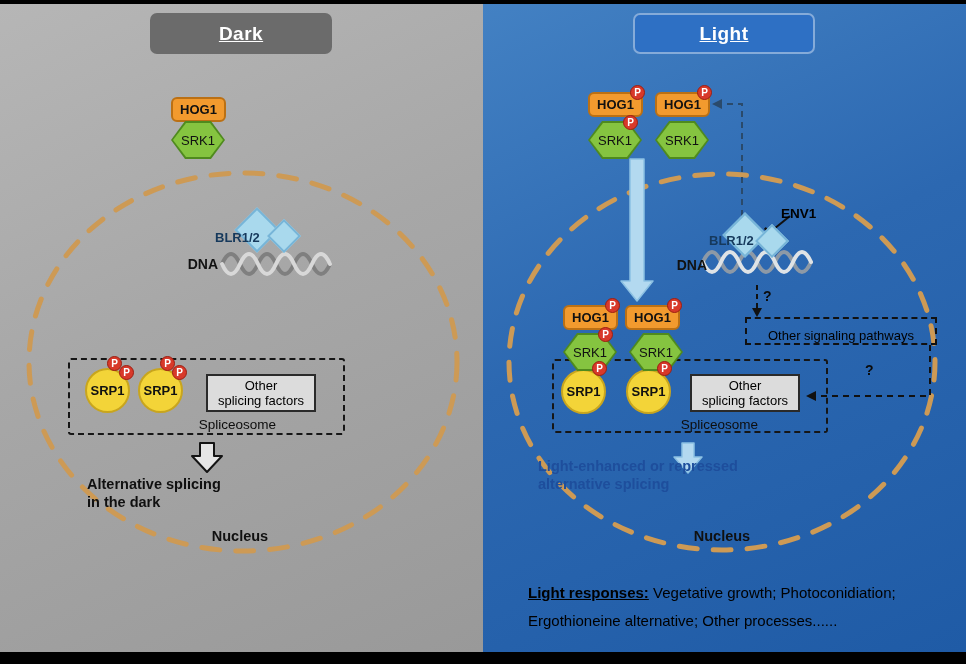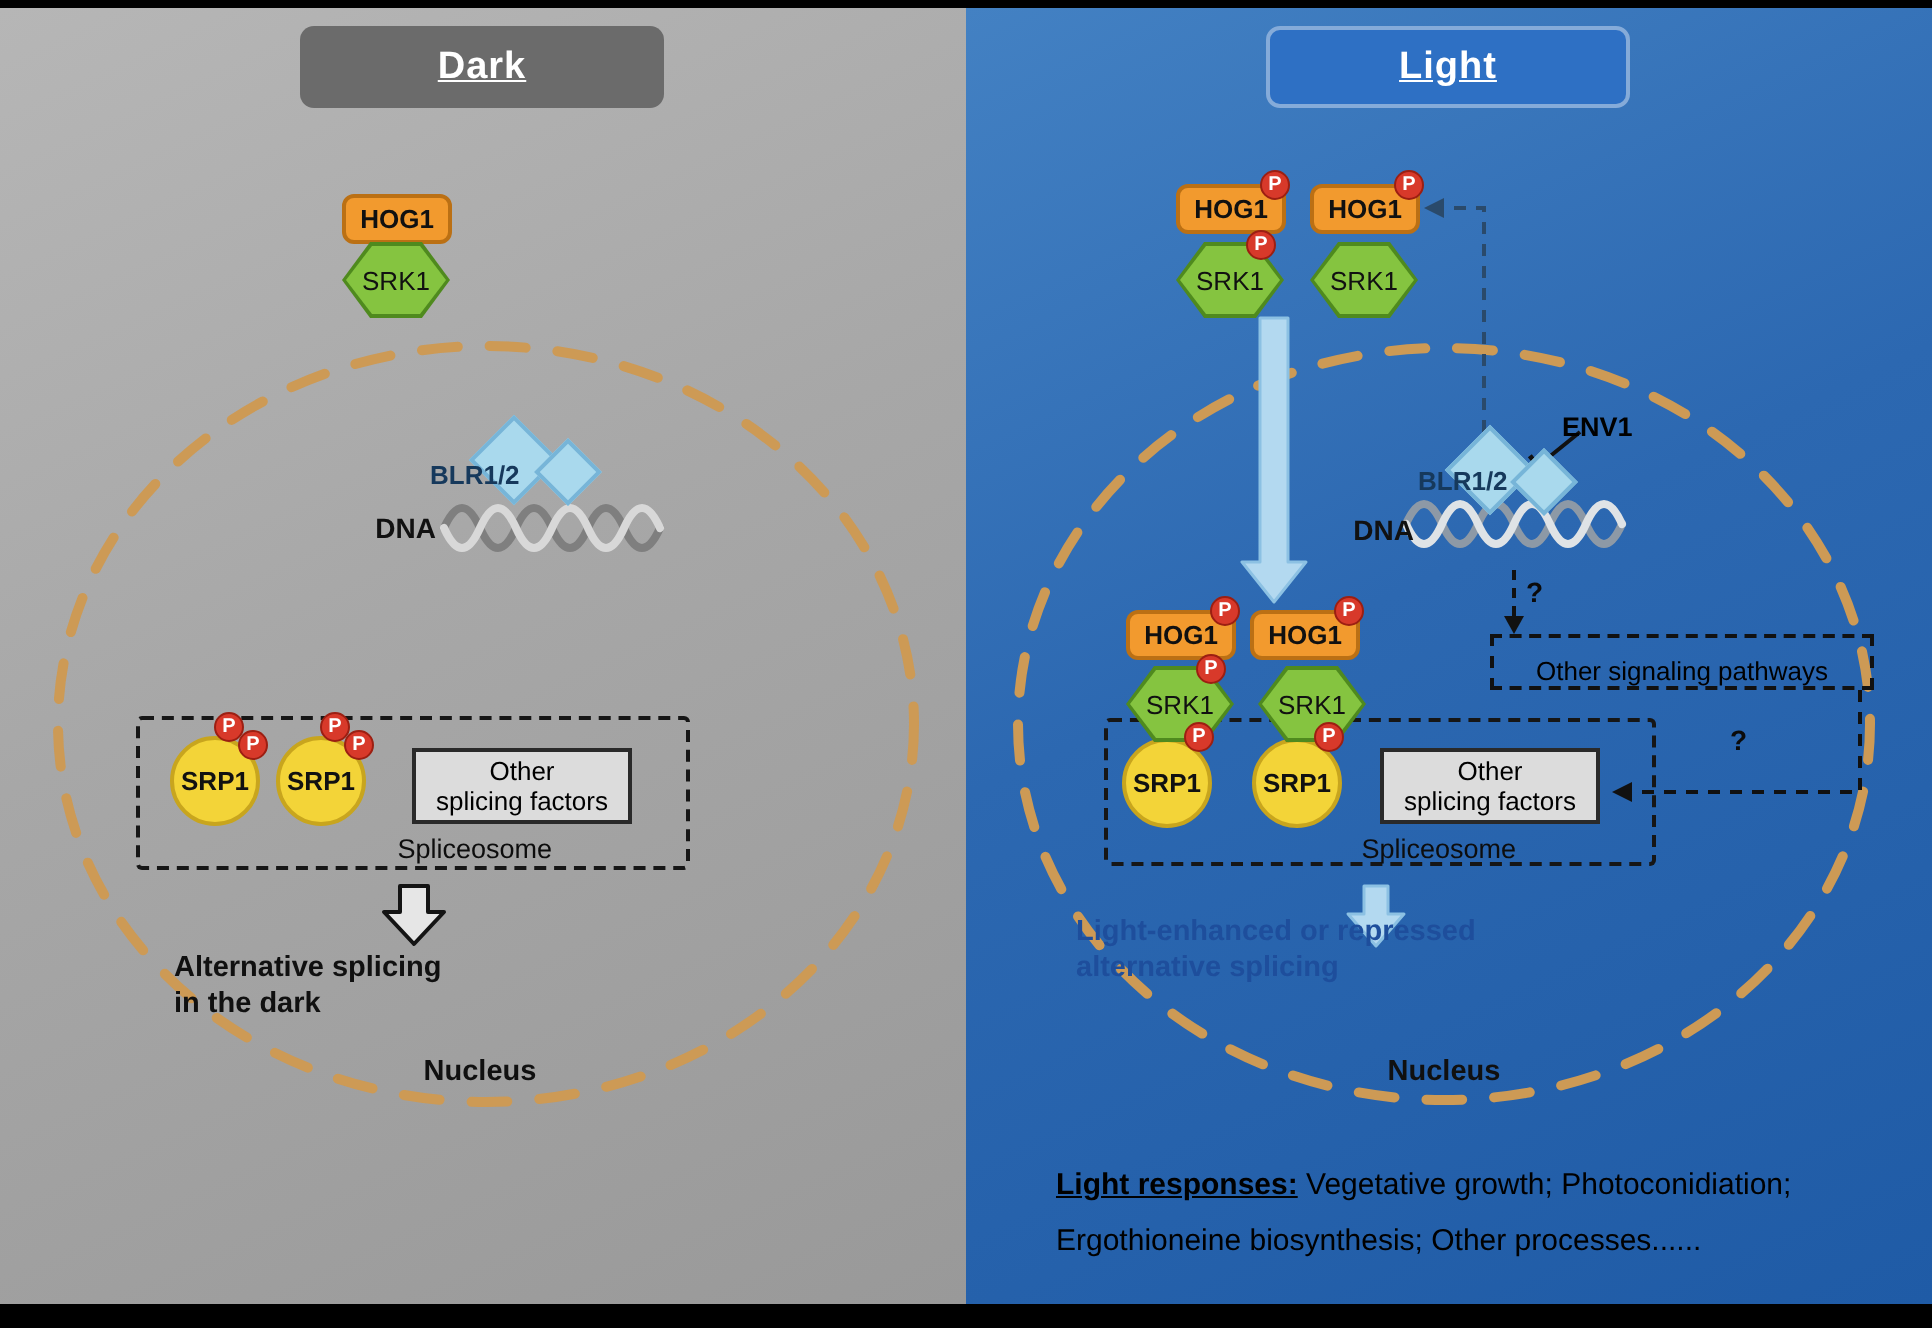--- a/index.html
+++ b/index.html
@@ -210,18 +210,18 @@
       <div>Light-enhanced or repressed</div>
       <div>alternative splicing</div>
     </div>
 
     <div class="nucleus-label" style="left:179px;top:524px;width:120px;">Nucleus</div>
 
     <div class="footer">
       <div>
         <span class="label">Light responses:</span><span> Vegetative growth; Photoconidiation;</span>
       </div>
-      <div>Ergothioneine biosynthesis; Other processes......</div>
+      <div>Ergothioneine alternative; Other processes......</div>
     </div>
   </div>
 
   <div class="bar" style="top:652px;height:12px;"></div>
 </div>
 
 </body></html>

